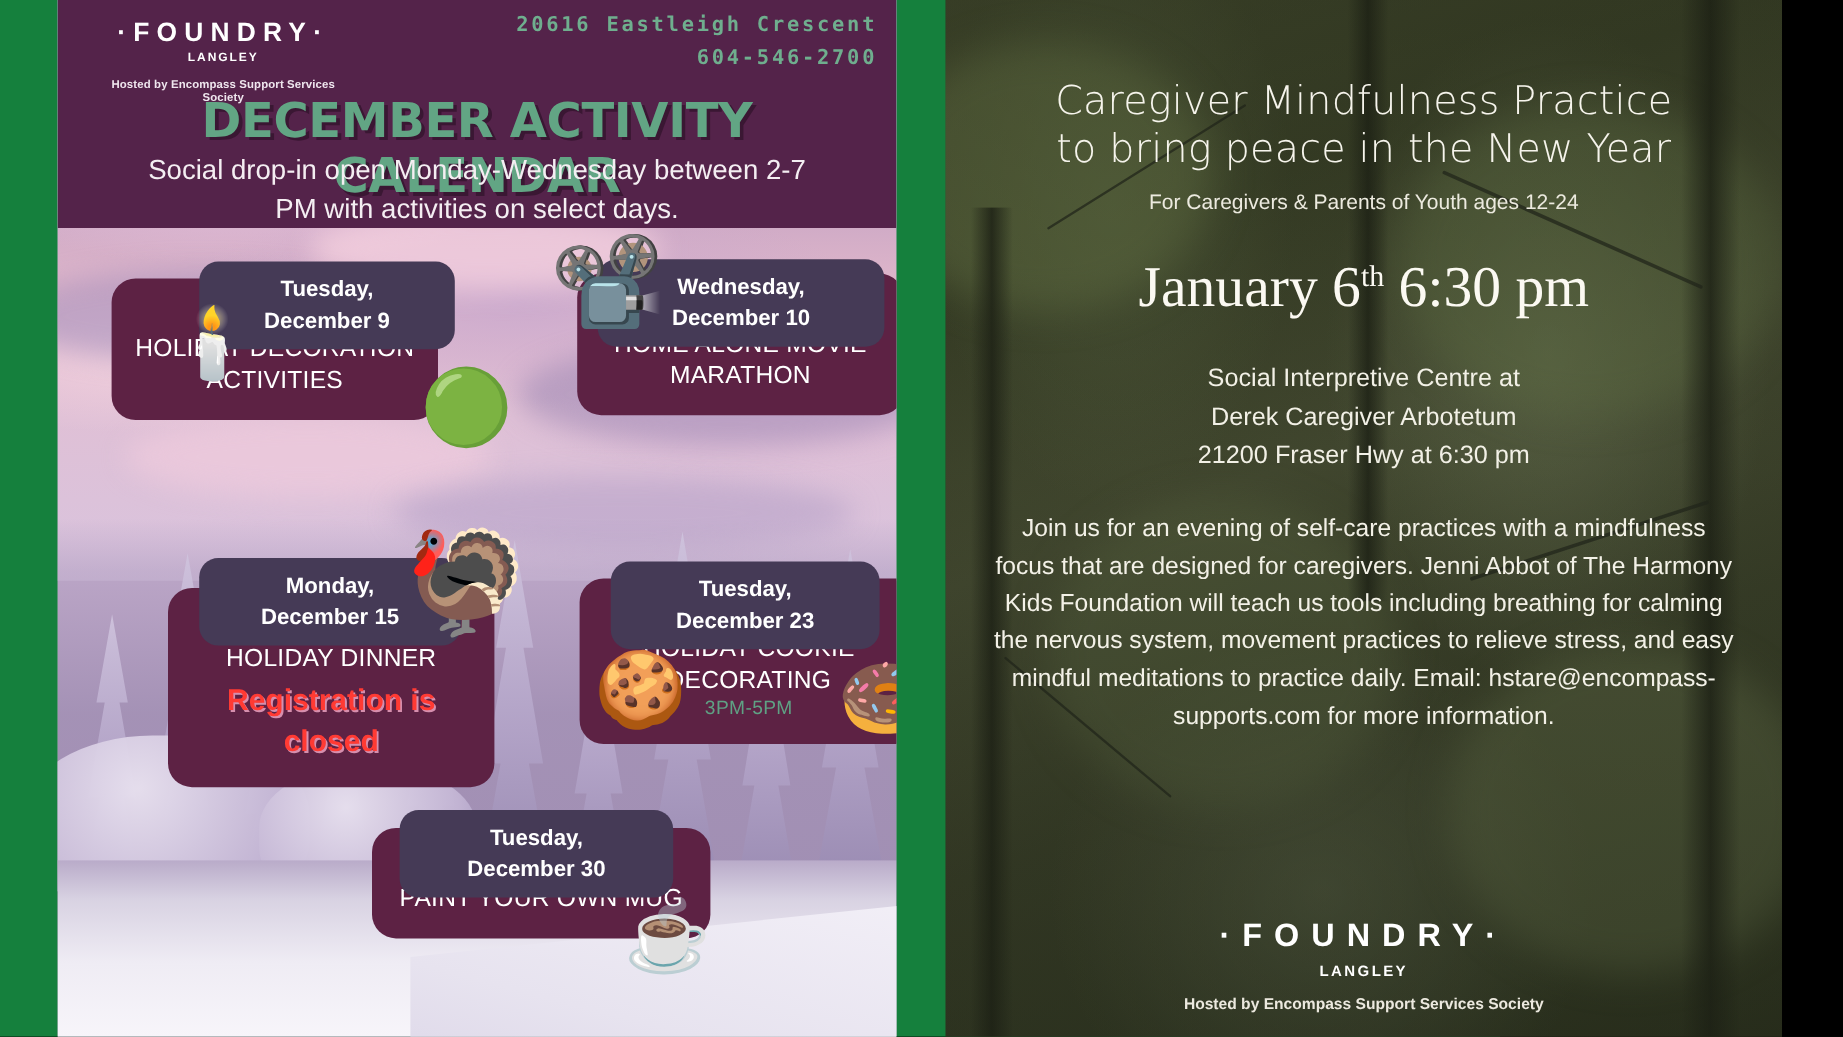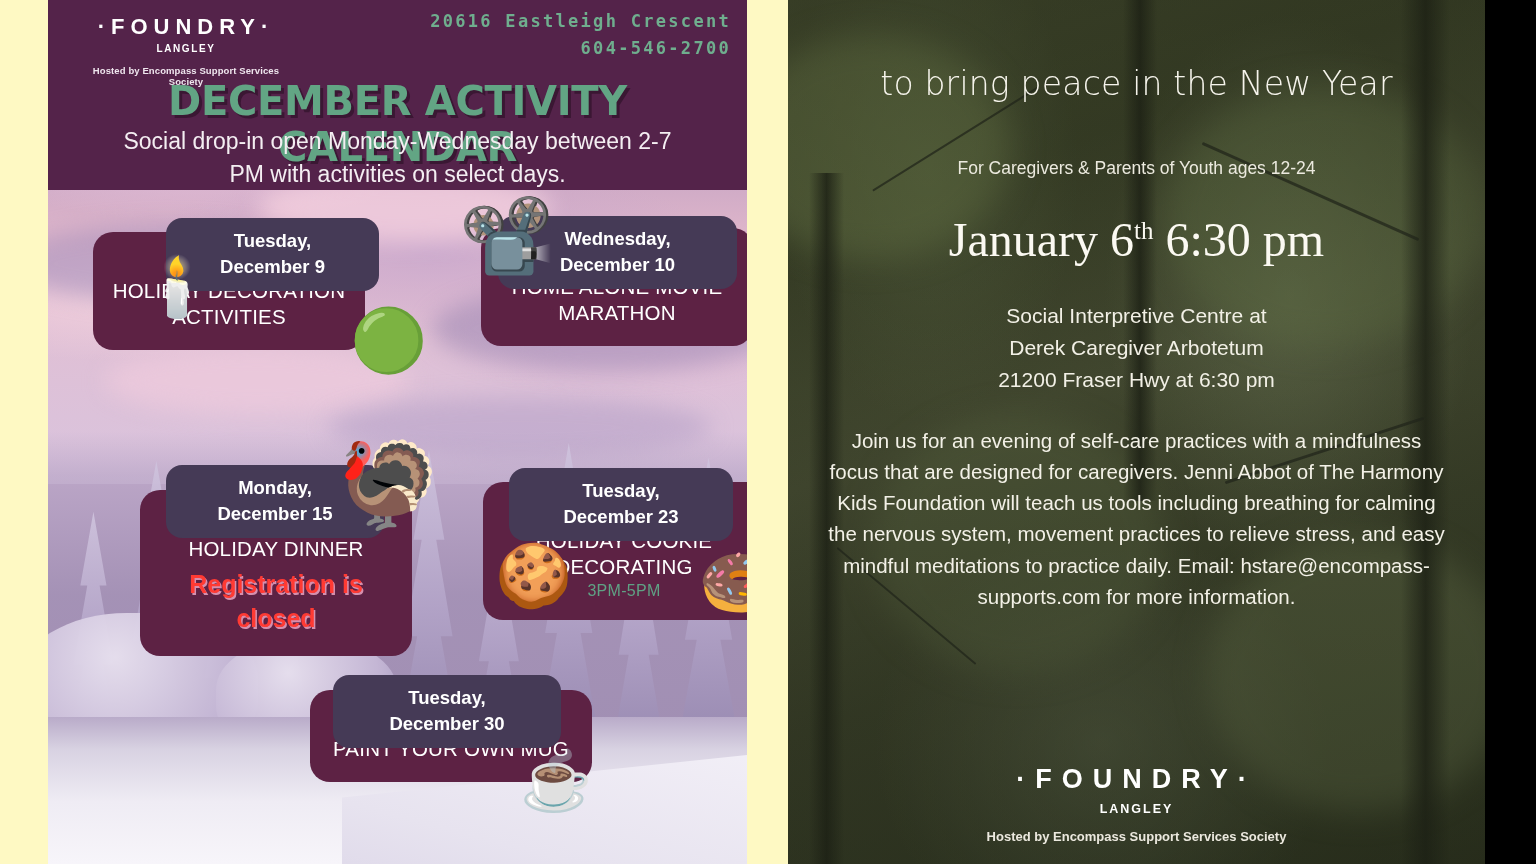--- a/index.html
+++ b/index.html
@@ -1,19 +1,19 @@
 <!DOCTYPE html>
 <html><head>
 <meta charset="utf-8">
 <style>
   * { margin:0; padding:0; box-sizing:border-box; }
   html,body { width:1536px; height:864px; background:#000; overflow:hidden; }
   body { font-family:"Liberation Sans", sans-serif; }
 
-  #stage { position:relative; width:1250px; height:864px; background:#fef9c3; }
+  #stage { position:relative; width:1250px; height:864px; background:#15803d; }
 
   
   #poster-left {
     position:absolute; left:48px; top:0; width:699px; height:864px;
     overflow:hidden; background:#c9b0cf;
   }
   
   .scene { position:absolute; inset:0; }
   .sky {
     position:absolute; left:0; top:0; width:100%; height:56%;
@@ -268,20 +268,21 @@
       <div class="trunk" style="left:3%;top:20%;width:5%;height:80%;"></div>
       <div class="branch" style="left:58%;top:22%;width:34%;height:3px;transform:rotate(24deg);"></div>
       <div class="branch" style="left:10%;top:16%;width:28%;height:2px;transform:rotate(-32deg);"></div>
       <div class="branch" style="left:62%;top:52%;width:30%;height:3px;transform:rotate(-18deg);"></div>
       <div class="branch" style="left:4%;top:70%;width:26%;height:2px;transform:rotate(40deg);"></div>
       <div class="veil"></div>
     </div>
 
     <div class="r-content">
       <div class="r-title">
+        <div>Caregiver Mindfulness Practice</div>
         <div>to bring peace in the New Year</div>
       </div>
       <div class="r-sub">For Caregivers &amp; Parents of Youth ages 12-24</div>
       <div class="r-date">
         <span>January 6</span><sup>th</sup>
         <span>6:30 pm</span>
       </div>
       <div class="r-venue">
         <div>Social Interpretive Centre at</div>
         <div>Derek Caregiver Arbotetum</div>

